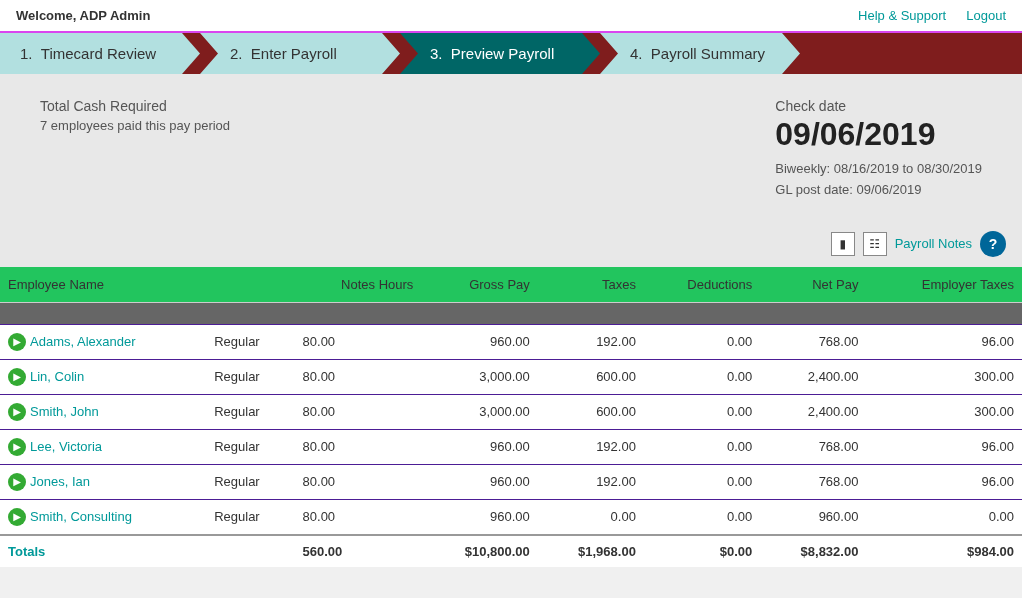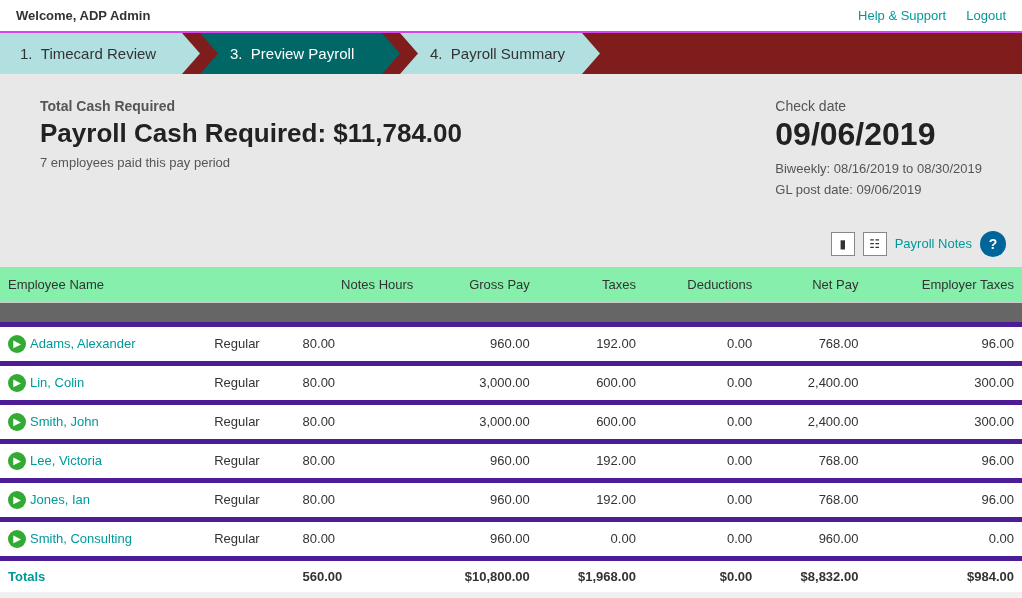--- a/index.html
+++ b/index.html
@@ -55,21 +55,21 @@
 
     
     .summary-section {
       background: #e8e8e8;
       padding: 24px 40px;
       display: flex;
       justify-content: space-between;
       align-items: flex-start;
     }
     .summary-left {}
-    .summary-label { font-size: 14px; color: #555; margin-bottom: 4px; font-weight: bold; }
+    .summary-label { font-size: 14px; color: #555; margin-bottom: 4px; }
     .summary-main { font-size: 26px; font-weight: bold; color: #222; margin-bottom: 6px; }
     .summary-sub { font-size: 13px; color: #555; }
     .summary-right { text-align: left; }
     .check-date-label { font-size: 14px; color: #555; margin-bottom: 2px; }
     .check-date-value { font-size: 32px; font-weight: bold; color: #222; margin-bottom: 6px; }
     .check-date-sub { font-size: 13px; color: #555; line-height: 1.6; }
 
     
     .toolbar-row {
       background: #e8e8e8;
@@ -108,41 +108,41 @@
     
     .table-section {
       background: #fff;
       padding: 0;
     }
     .data-table {
       width: 100%;
       border-collapse: collapse;
     }
     .data-table thead tr {
-      background: #86efac;
+      background: #22c55e;
       border-bottom: 1px solid #ccc;
     }
     .data-table thead th {
       padding: 10px 8px;
       text-align: right;
       font-weight: normal;
       font-size: 13px;
       color: #333;
     }
     .data-table thead th:first-child,
     .data-table thead th:nth-child(2) {
       text-align: left;
     }
     .separator-row td {
       background: #666;
       height: 22px;
       padding: 0;
     }
     .data-table tbody tr {
-      border-bottom: 5px solid #4c1d95;
+      border-bottom: 1px solid #4c1d95;
     }
     .data-table tbody tr:last-child {
       border-bottom: none;
     }
     .data-table tbody td {
       padding: 8px 8px;
       text-align: right;
       font-size: 13px;
       color: #333;
     }
@@ -187,32 +187,34 @@
   <div class="top-nav-links">
     <a>Help &amp; Support</a>
     <a>Logout</a>
   </div>
 </div>
 
 <div class="wizard-bar">
   <div class="wizard-step wizard-step-inactive">
     <span>1.&nbsp;&nbsp;Timecard Review</span>
   </div>
+  <div class="wizard-step wizard-step-inactive">
+    <span>2.&nbsp;&nbsp;Enter Payroll</span>
+  </div>
   <div class="wizard-step wizard-step-active">
     <span>3.&nbsp;&nbsp;Preview Payroll</span>
   </div>
   <div class="wizard-step wizard-step-future">
     <span>4.&nbsp;&nbsp;Payroll Summary</span>
   </div>
 </div>
 
 <div class="summary-section">
   <div class="summary-left">
     <div class="summary-label">Total Cash Required</div>
-    <div class="summary-main">Payroll Cash Required: $11,784.00</div>
     <div class="summary-sub">7 employees paid this pay period</div>
   </div>
   <div class="summary-right">
     <div class="check-date-label">Check date</div>
     <div class="check-date-value">09/06/2019</div>
     <div class="check-date-sub">Biweekly: 08/16/2019  to  08/30/2019</div>
     <div class="check-date-sub">GL post date: 09/06/2019</div>
   </div>
 </div>
 

